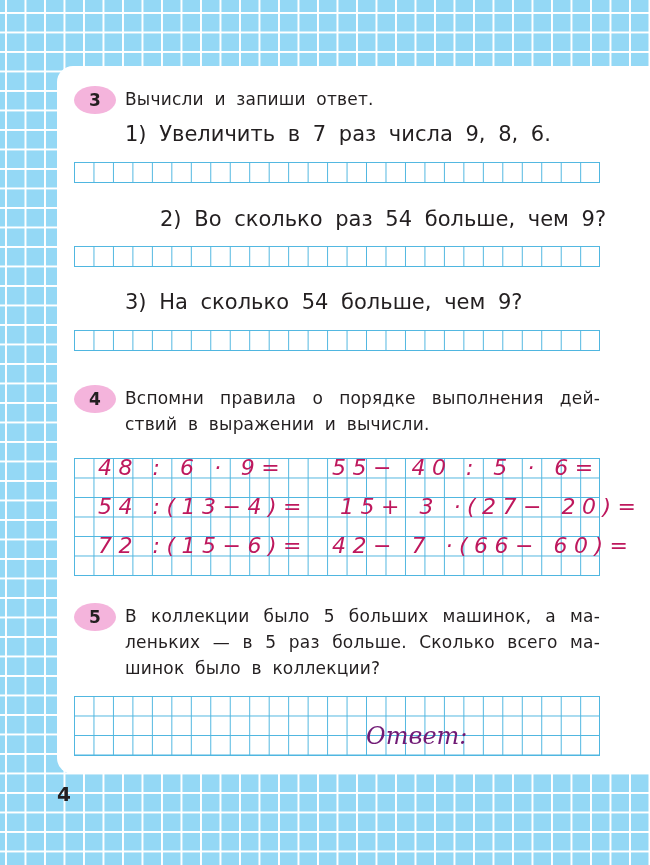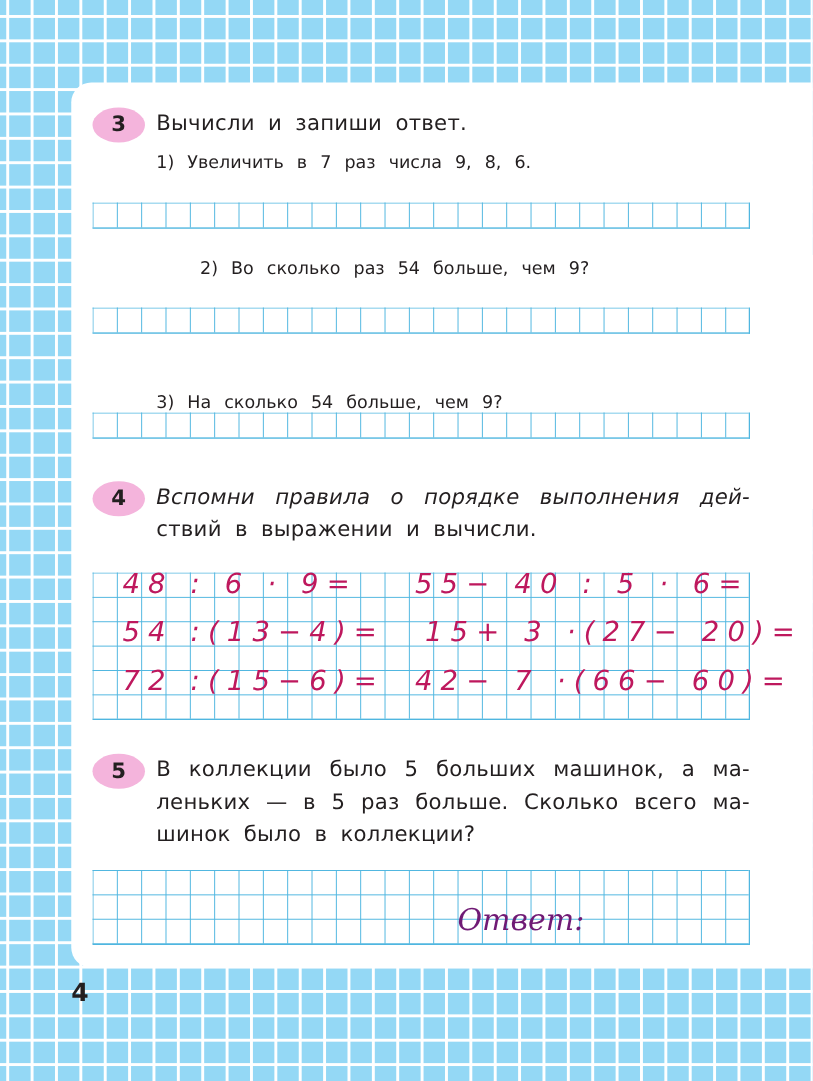--- a/index.html
+++ b/index.html
@@ -21,21 +21,21 @@
   .badge {
     position: absolute; width: 42px; height: 28px; border-radius: 50%;
     background: #f4b4dc; font-weight: bold; font-size: 17px;
     display: flex; align-items: center; justify-content: center; color: #231f20;
   }
   .task-text {
     position: absolute; font-size: 17px; line-height: 26px; letter-spacing: 0.2px;
     word-spacing: 5px;
   }
   .justify { text-align: justify; text-align-last: justify; }
-  .sub-text { position: absolute; left: 125px; font-size: 14px; word-spacing: 6px; }
+  .sub-text { position: absolute; left: 125px; font-size: 21px; word-spacing: 6px; }
   .grid {
     position: absolute; left: 74px; width: 526px;
     background-image:
       linear-gradient(to right, #4fb6e0 1px, transparent 1px),
       linear-gradient(to bottom, #4fb6e0 1px, transparent 1px);
     background-size: 19.48px 19.5px;
     border-right: 1px solid #4fb6e0; border-bottom: 1px solid #4fb6e0;
     box-sizing: border-box;
   }
   .hw {
@@ -57,25 +57,25 @@
 
 <div class="badge" style="left:74px;top:86px;">3</div>
 <div class="task-text" style="left:125px;top:86px;">Вычисли и запиши ответ.</div>
 
 <div class="sub-text" style="top:122px;">1) Увеличить в 7 раз числа 9, 8, 6.</div>
 <div class="grid" style="top:162px;height:21px;"></div>
 
 <div class="sub-text" style="top:207px;margin-left:35px;">2) Во сколько раз 54 больше, чем 9?</div>
 <div class="grid" style="top:246px;height:21px;"></div>
 
-<div class="sub-text" style="top:290px;margin-top:24px;">3) На сколько 54 больше, чем 9?</div>
+<div class="sub-text" style="top:290px;">3) На сколько 54 больше, чем 9?</div>
 <div class="grid" style="top:330px;height:21px;"></div>
 
 <div class="badge" style="left:74px;top:385px;">4</div>
-<div class="task-text justify" style="left:125px;top:385px;width:475px;font-style:italic;">Вспомни правила о порядке выполнения дей-</div>
+<div class="task-text justify" style="left:125px;top:385px;width:475px;">Вспомни правила о порядке выполнения дей-</div>
 <div class="task-text" style="left:125px;top:411px;">ствий в выражении и вычисли.</div>
 
 <div class="grid" style="top:458px;height:118px;"></div>
 <div class="hw" style="left:98px;top:455px;">48 : 6 · 9=</div>
 <div class="hw" style="left:98px;top:494px;">54 :(13−4)=</div>
 <div class="hw" style="left:98px;top:533px;">72 :(15−6)=</div>
 <div class="hw" style="left:332px;top:455px;">55− 40 : 5 · 6=</div>
 <div class="hw" style="left:340px;top:494px;">15+ 3 ·(27− 20)=</div>
 <div class="hw" style="left:332px;top:533px;">42− 7 ·(66− 60)=</div>
 

